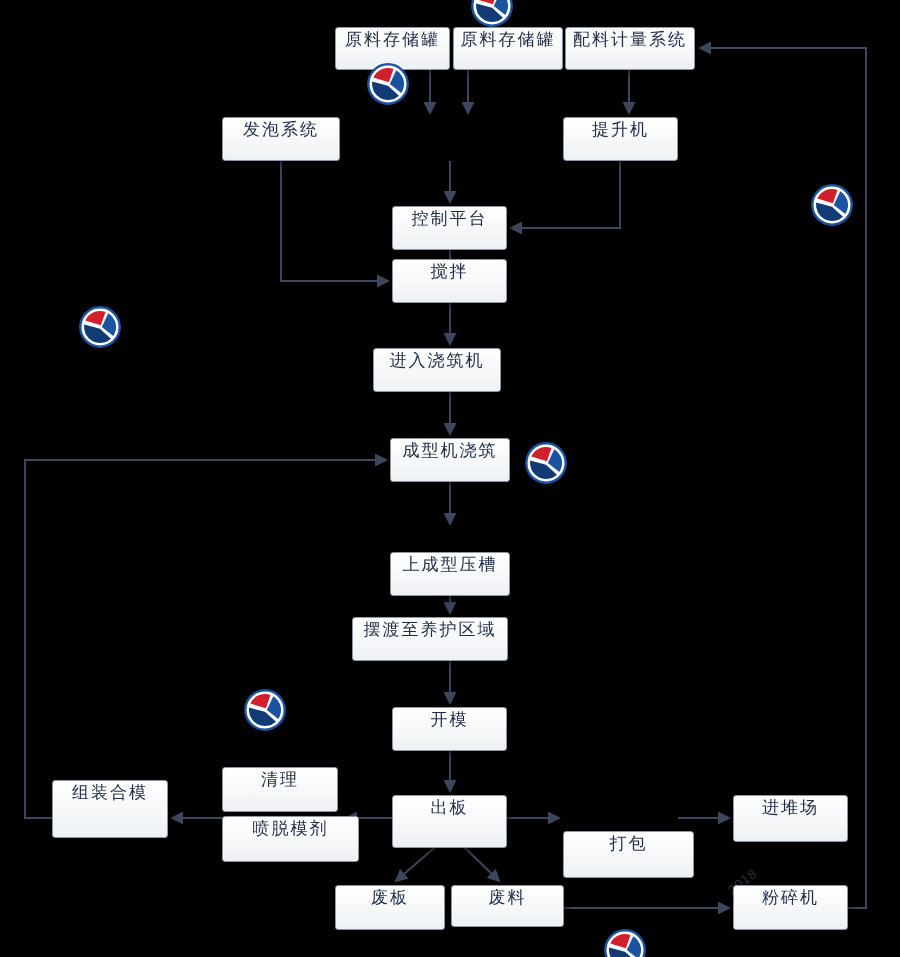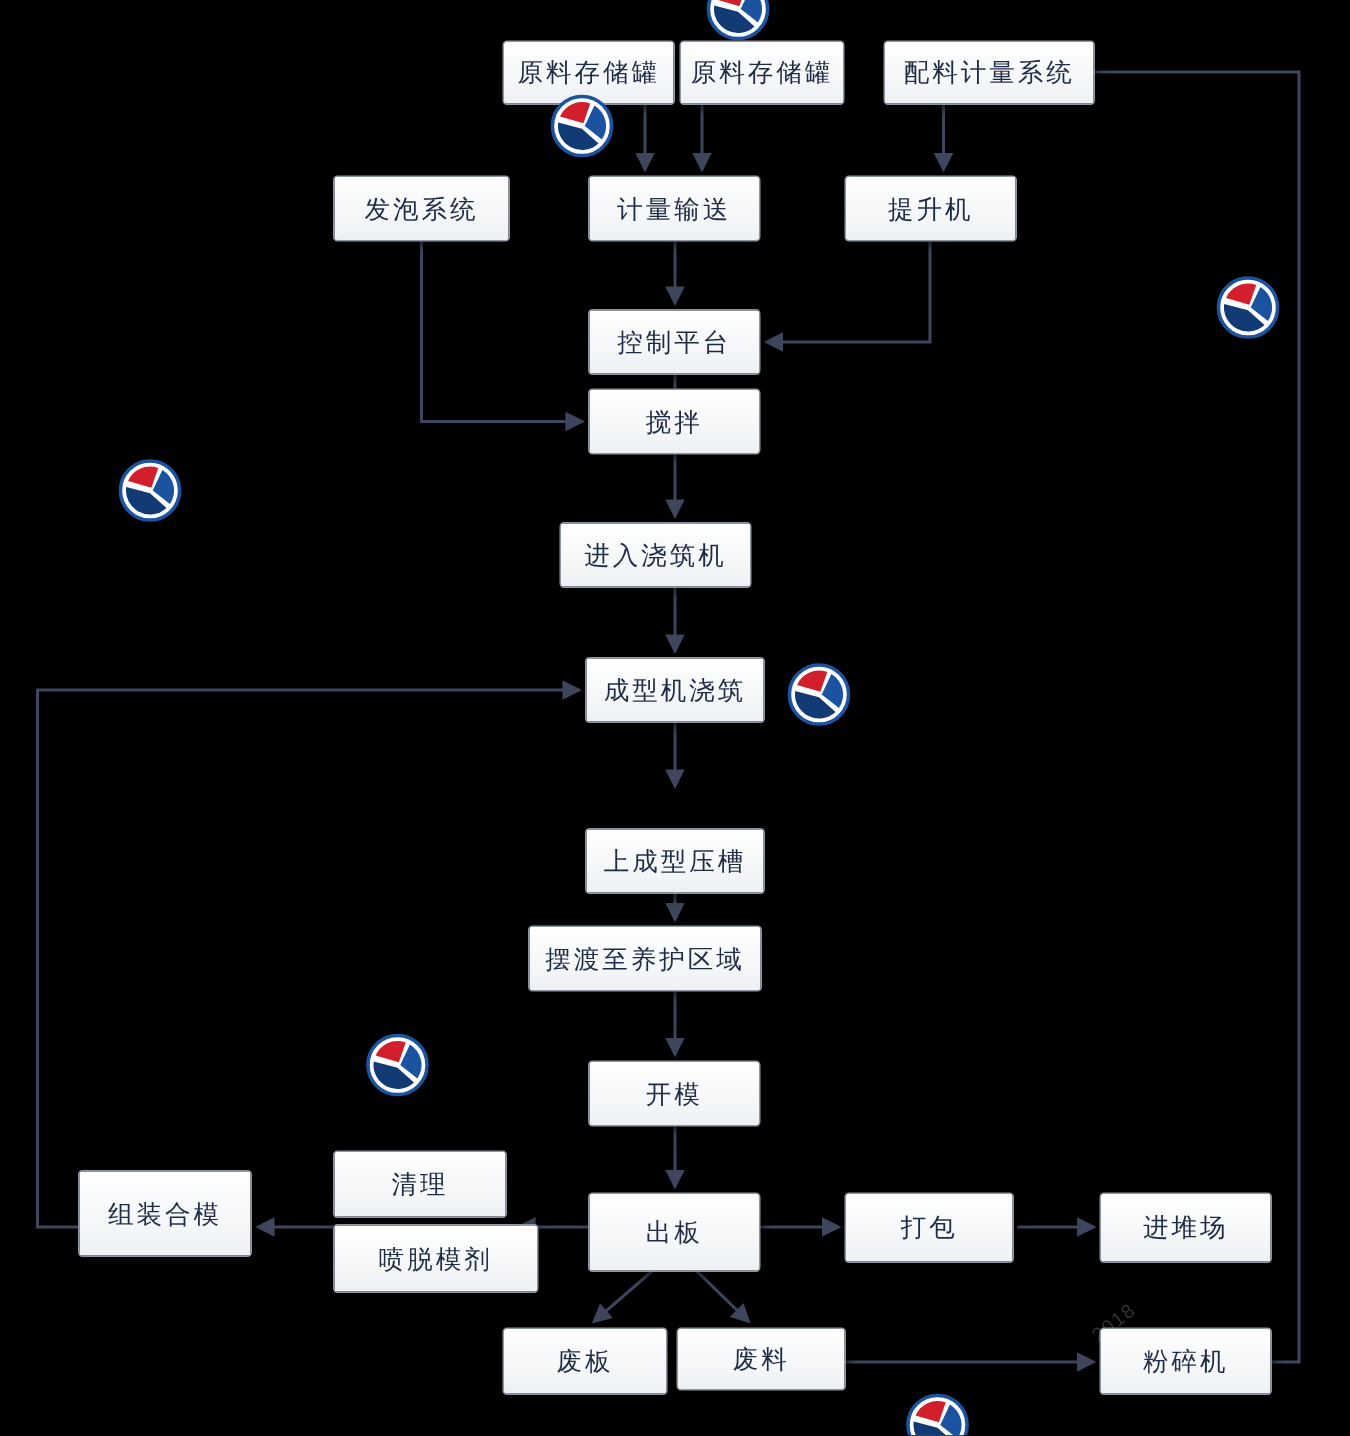--- a/index.html
+++ b/index.html
@@ -14,21 +14,21 @@
     overflow:hidden;
     font-family:"Liberation Serif","DejaVu Serif",serif;
   }
   .edges{position:absolute;left:0;top:0;pointer-events:none;}
   .edge-g polyline, .edge-g line{
     fill:none;stroke:var(--edge);stroke-width:2;
   }
   .edge-g polyline{marker-end:url(#arr);}
   #arr path{fill:var(--edge);}
   .node{
-    position:absolute;display:flex;align-items:center;justify-content:center;
+    position:absolute;display:flex;align-items:flex-start;justify-content:center;
     background:linear-gradient(180deg,#ffffff 0%,#eef1f4 100%);
     border:1px solid #8e96a3;border-radius:3px;
     box-shadow:2px 3px 6px rgba(0,0,0,.55);
     z-index:2;box-sizing:border-box;
   }
   .node .lbl{
     color:#1e2b45;font-size:17px;letter-spacing:2px;white-space:nowrap;
   }
   .logo{position:absolute;width:44px;height:44px;z-index:5;}
   .wm{
@@ -84,29 +84,26 @@
       <polyline points="848,908 866,908 866,48 700,48"></polyline>
     </g>
   </svg>
 
   <div class="node" style="left:335px;top:27px;width:115px;height:43px">
       <span class="lbl">原料存储罐</span>
     </div>
   <div class="node" style="left:453px;top:27px;width:110px;height:43px">
       <span class="lbl">原料存储罐</span>
     </div>
-  <div class="node" style="left:589px;top:27px;width:141px;height:43px">
+  <div class="node" style="left:565px;top:27px;width:130px;height:43px">
       <span class="lbl">配料计量系统</span>
     </div>
 
   <div class="node" style="left:222px;top:117px;width:118px;height:44px">
       <span class="lbl">发泡系统</span>
-    </div>
-  <div class="node" style="left:392px;top:117px;width:115px;height:44px">
-      <span class="lbl">计量输送</span>
     </div>
   <div class="node" style="left:563px;top:117px;width:115px;height:44px">
       <span class="lbl">提升机</span>
     </div>
 
   <div class="node" style="left:392px;top:206px;width:115px;height:44px">
       <span class="lbl">控制平台</span>
     </div>
   <div class="node" style="left:392px;top:259px;width:115px;height:44px">
       <span class="lbl">搅拌</span>
@@ -133,21 +130,21 @@
   <div class="node" style="left:222px;top:816px;width:137px;height:46px">
       <span class="lbl">喷脱模剂</span>
     </div>
 
   <div class="node" style="left:52px;top:780px;width:116px;height:58px">
       <span class="lbl">组装合模</span>
     </div>
   <div class="node" style="left:392px;top:795px;width:115px;height:53px">
       <span class="lbl">出板</span>
     </div>
-  <div class="node" style="left:563px;top:795px;width:113px;height:47px">
+  <div class="node" style="left:563px;top:831px;width:131px;height:47px">
       <span class="lbl">打包</span>
     </div>
   <div class="node" style="left:733px;top:795px;width:115px;height:47px">
       <span class="lbl">进堆场</span>
     </div>
 
   <div class="node" style="left:335px;top:885px;width:110px;height:45px">
       <span class="lbl">废板</span>
     </div>
   <div class="node" style="left:451px;top:885px;width:113px;height:42px">

